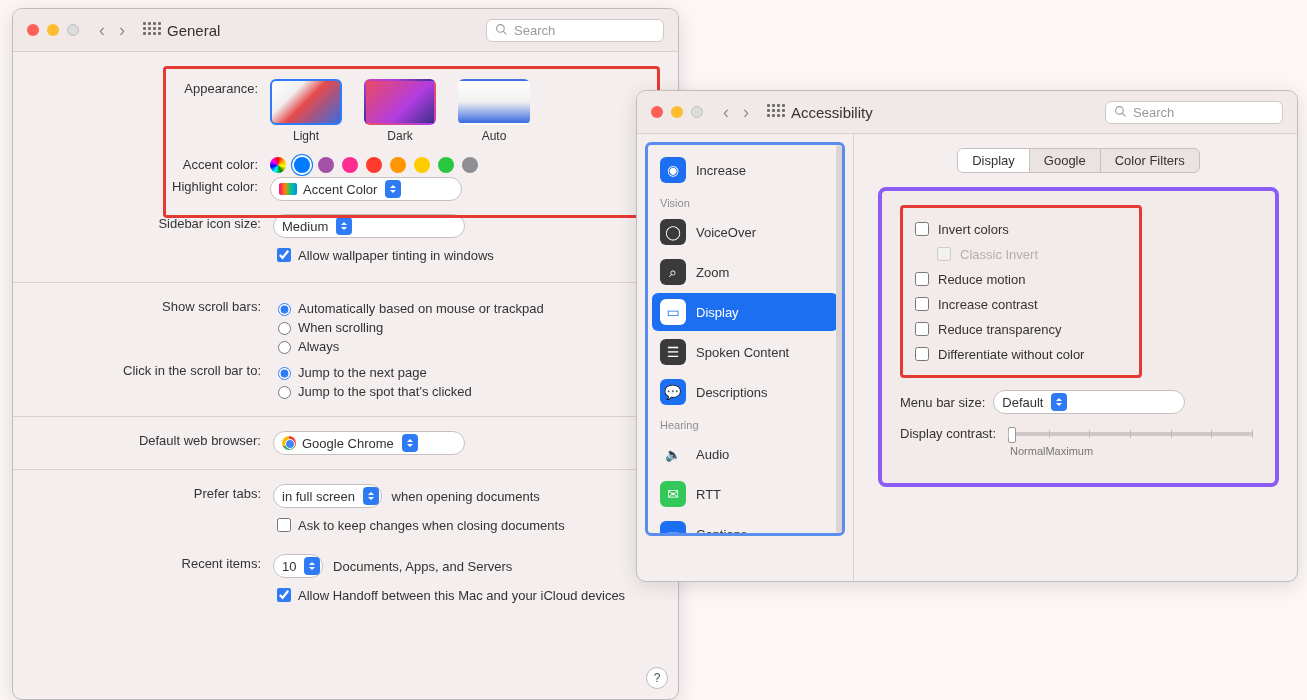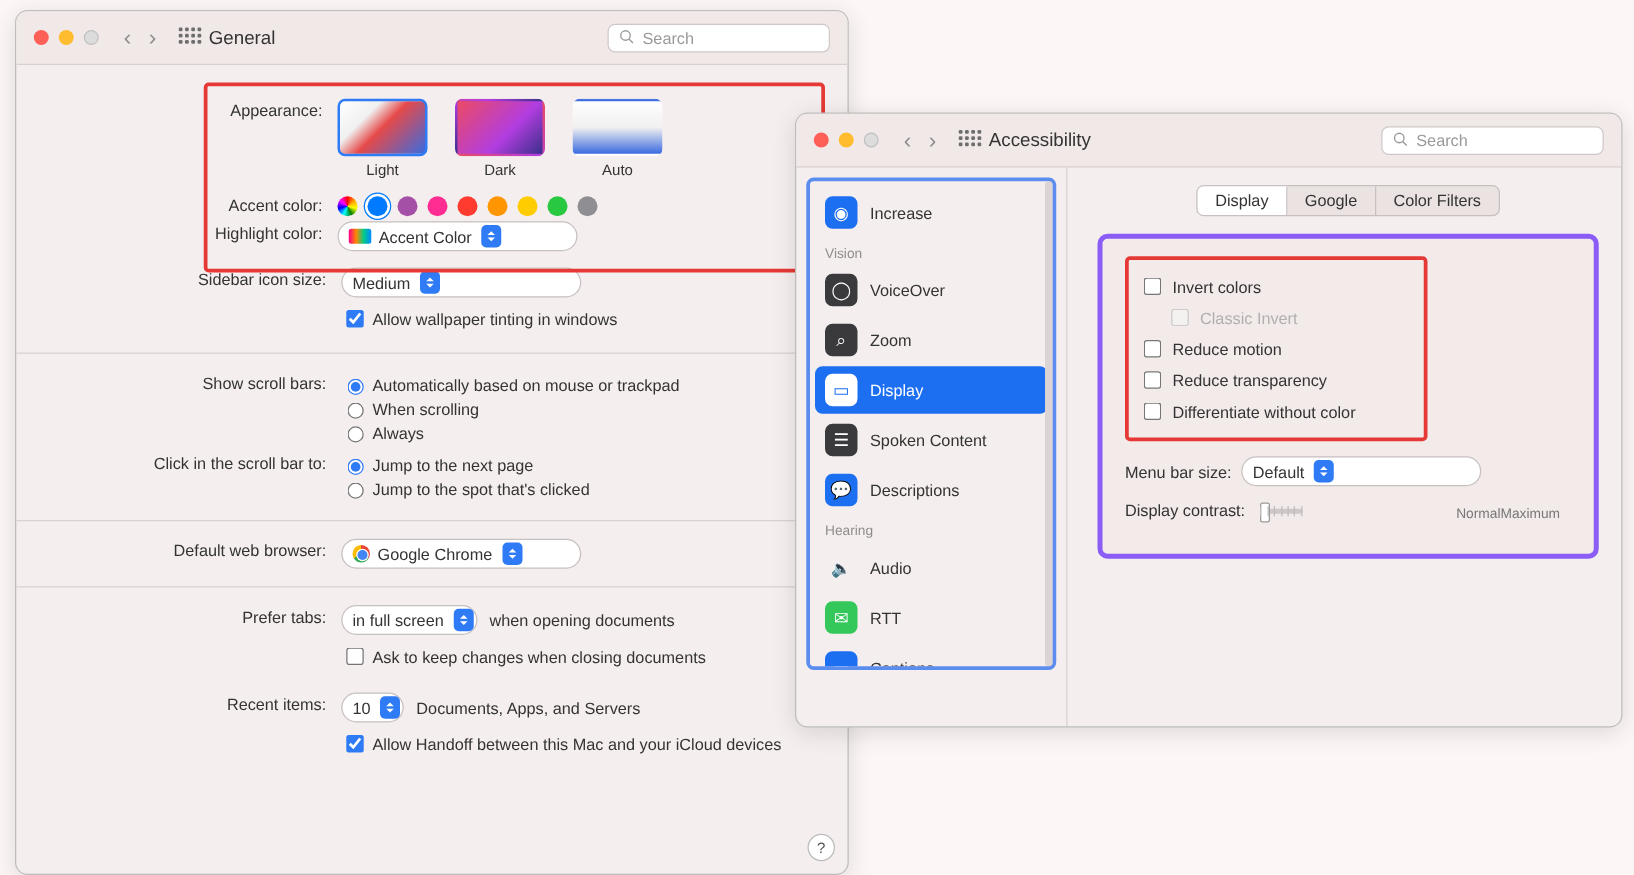--- a/index.html
+++ b/index.html
@@ -60,21 +60,21 @@
 .seg div.sel{background:#fff}
 .panel{border:4px solid #8b5cf6;border-radius:8px;padding:14px 18px;background:#f3eaea;position:relative}
 .chk2{display:flex;align-items:center;margin:5px 0}
 .chk2 input{margin-right:9px;width:14px;height:14px}
 .sub{margin-left:22px;color:#b0b0b0}
 .mrow{display:flex;align-items:center;margin:12px 0}
 .slider{flex:1;height:4px;background:#d0c8c8;position:relative;margin:0 4px;border-radius:2px}
 .slider::before{content:"";position:absolute;left:0;top:-5px;width:6px;height:14px;background:#fff;border:1px solid #999;border-radius:2px}
 .ticks{position:absolute;top:-2px;left:0;right:0;display:flex;justify-content:space-between}
 .ticks span{width:1px;height:8px;background:#bbb}
-.slab{display:flex;justify-content:center;font-size:11px;color:#777;margin-top:4px}
+.slab{display:flex;justify-content:flex-start;font-size:11px;color:#777;margin-top:4px}
 .grad{width:18px;height:12px;background:linear-gradient(90deg,#f08,#f80,#0c8,#08f);border-radius:2px;margin-right:6px}
 .chromeico{background:conic-gradient(#ea4335 0 120deg,#34a853 120deg 240deg,#fbbc05 240deg 360deg);width:14px;height:14px;border-radius:50%;margin-right:6px;position:relative}
 .chromeico::after{content:"";position:absolute;left:3px;top:3px;width:8px;height:8px;background:#4285f4;border-radius:50%;border:1px solid #fff}
 .sb-blue{background:#1d6ff2}.sb-dark{background:#3a3a3c}.sb-green{background:#34c759}
 .audioico{width:26px;height:26px;display:flex;align-items:center;justify-content:center;margin-right:10px}
 </style>
 </head>
 <body>
 
 <div class="window" id="win1">
@@ -337,35 +337,39 @@
           <div class="chk2 sub">
               <input type="checkbox" disabled="" style="">
               <span>Classic Invert</span>
             </div>
           <div class="chk2">
               <input type="checkbox" style="">
               <span>Reduce motion</span>
             </div>
           <div class="chk2">
               <input type="checkbox" style="">
+              <span>Increase contrast</span>
+            </div>
+          <div class="chk2">
+              <input type="checkbox" style="">
               <span>Reduce transparency</span>
             </div>
           <div class="chk2">
               <input type="checkbox" style="">
               <span>Differentiate without color</span>
             </div>
         </div>
         <div class="mrow">
             <span style="margin-right:8px">Menu bar size:</span>
           <div class="dd" style="width:180px">
               <span>Default</span>
               <div class="cap"></div>
             </div>
         </div>
-        <div class="mrow" style="align-items:flex-start;flex-direction:row">
+        <div class="mrow" style="align-items:flex-start;flex-direction:column">
           <div style="display:flex;align-items:center;width:100%">
             <span style="margin-right:8px;white-space:nowrap">Display contrast:</span>
             <div class="slider">
               <div class="ticks">
                   <span></span>
                   <span></span>
                   <span></span>
                   <span></span>
                   <span></span>
                   <span></span>

